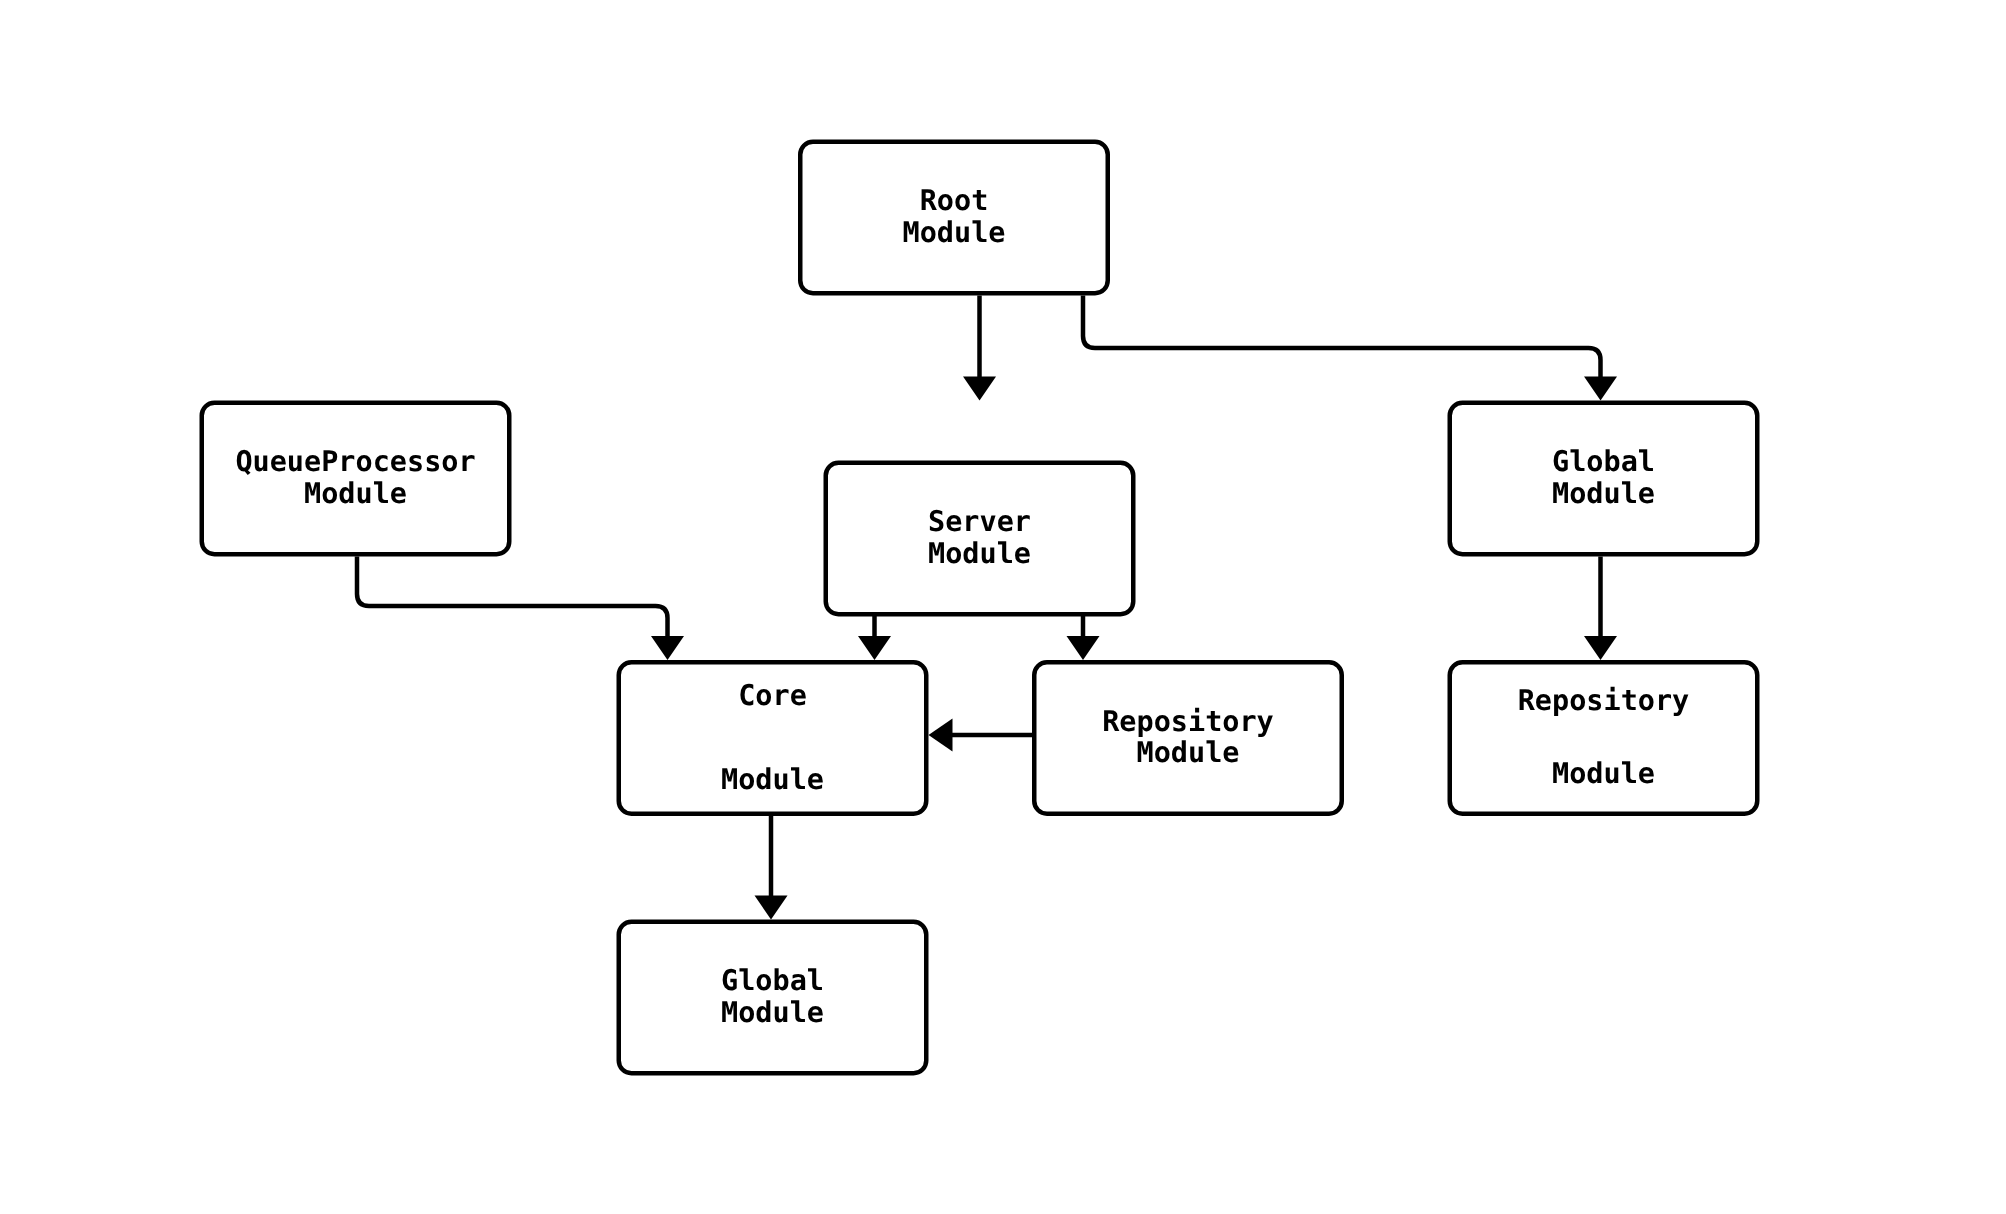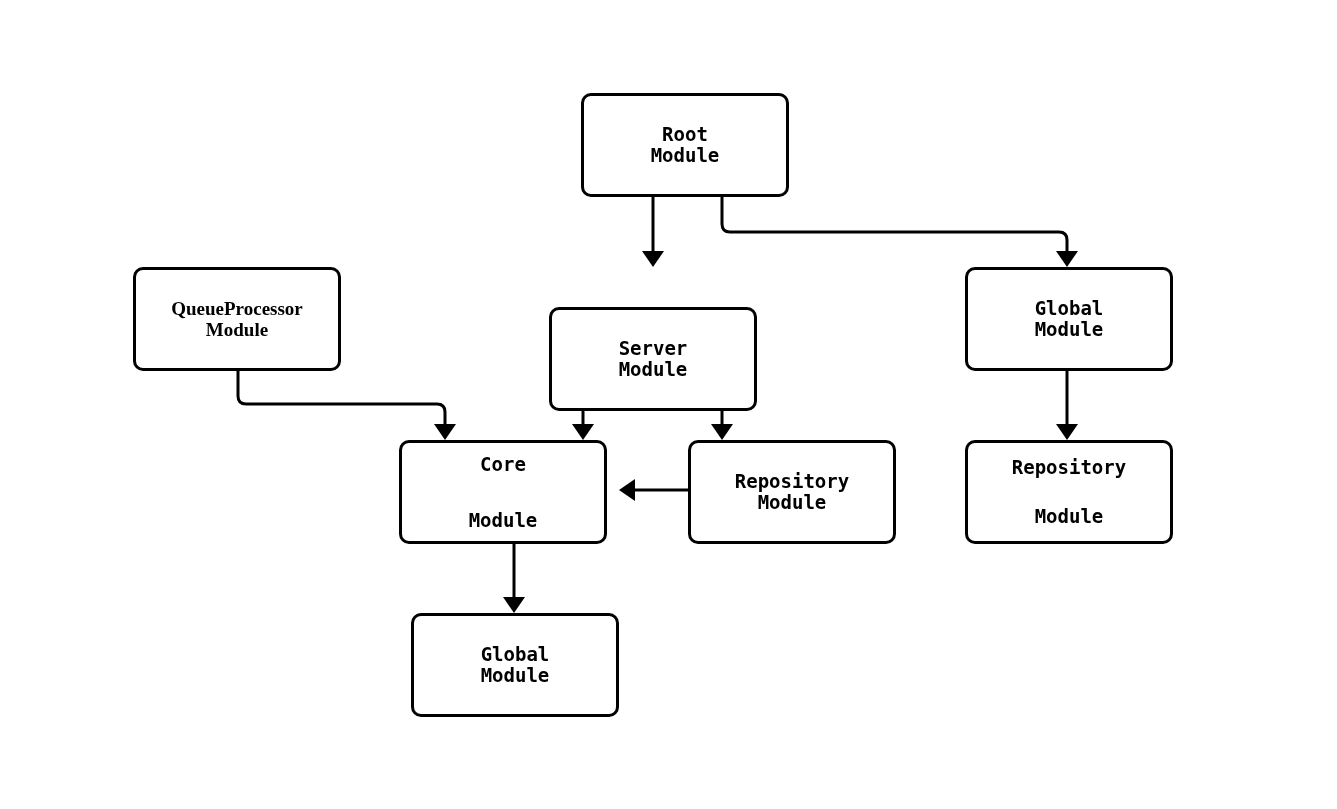--- a/index.html
+++ b/index.html
@@ -95,41 +95,41 @@
       <path d="M1067,371 L1067,426"></path>
       <polygon points="1056,424 1078,424 1067,440"></polygon>
     </g>
 
     <g>
       <path d="M514,544 L514,599"></path>
       <polygon points="503,597 525,597 514,613"></polygon>
     </g>
   </svg>
 
-  <div class="node" style="left:581px; top:93px;">
+  <div class="node" style="left:532px; top:93px;">
     <span>Root</span>
     <span>Module</span>
   </div>
 
   <div class="node" style="left:549px; top:277px;margin-top:30px;">
     <span>Server</span>
     <span>Module</span>
   </div>
 
   <div class="node" style="left:965px; top:267px;">
     <span>Global</span>
     <span>Module</span>
   </div>
 
-  <div class="node" style="left:133px; top:267px;font-family:Liberation Serif, serif;">
+  <div class="node" style="left:133px; top:267px;">
     <span>QueueProcessor</span>
     <span>Module</span>
   </div>
 
-  <div class="node" style="left:399px; top:440px;gap:35px;">
+  <div class="node" style="left:411px; top:440px;gap:35px;">
     <span>Core</span>
     <span>Module</span>
   </div>
 
   <div class="node" style="left:688px; top:440px;">
     <span>Repository</span>
     <span>Module</span>
   </div>
 
   <div class="node" style="left:965px; top:440px;gap:28px;">

